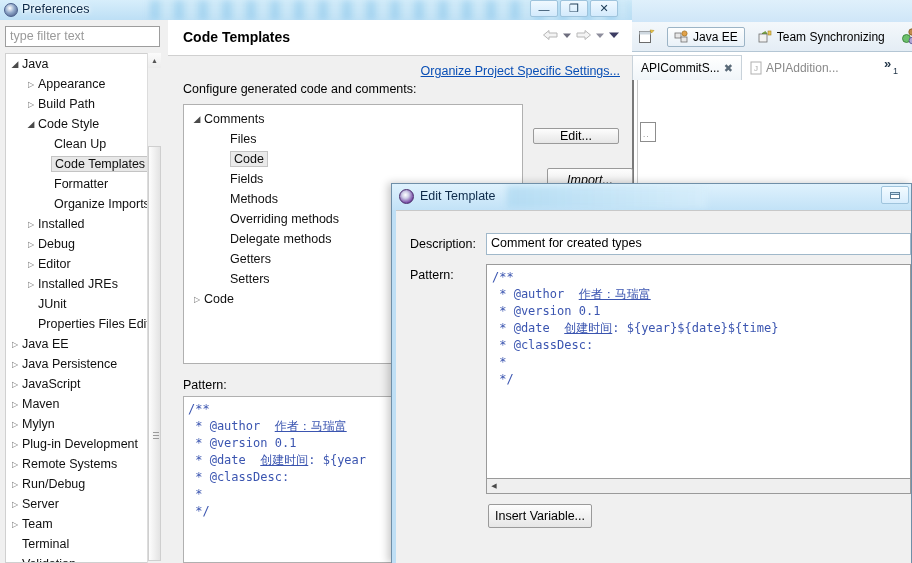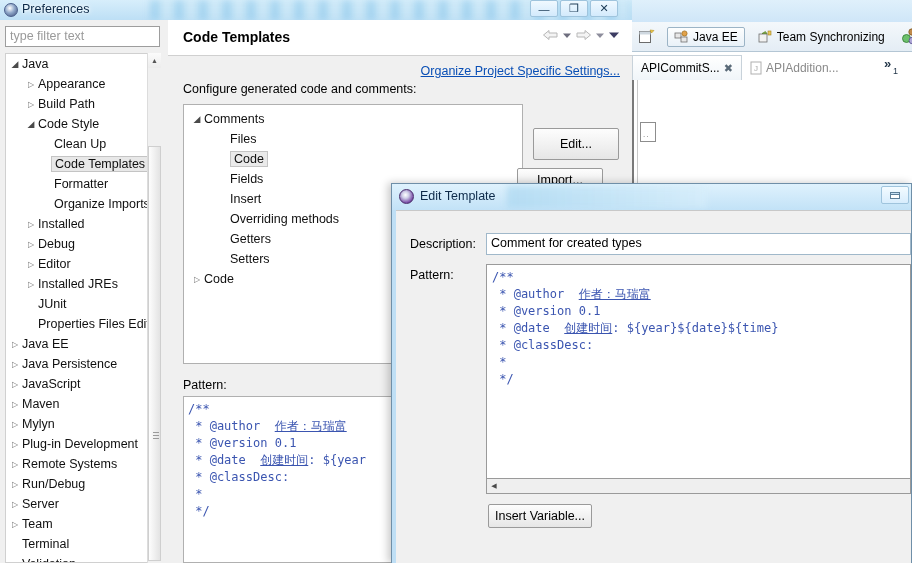--- a/index.html
+++ b/index.html
@@ -87,22 +87,22 @@
   #cfg-label{position:absolute;left:15px;top:62px;font-size:12.5px;color:#000;}
   #tmpl-tree{position:absolute;left:15px;top:84px;width:340px;height:260px;
     background:#ffffff;border:1px solid #b0b0b0;box-sizing:border-box;padding-top:4px;overflow:hidden;}
   .t2row{height:20px;display:flex;align-items:center;font-size:12.5px;color:#101010;
     padding-left:6px;box-sizing:border-box;white-space:nowrap;}
   .t2row.sel .t2label{background:#eaeaea;border:1px solid #c4c4c4;padding:0 3px;}
   .t2ind{display:inline-block;width:16px;flex:none;}
   .btn{background:linear-gradient(#fdfdfd,#e6e6e6);border:1px solid #9a9a9a;border-radius:2px;
     font-size:12.5px;color:#000;display:flex;align-items:center;justify-content:center;
     box-sizing:border-box;font-family:"Liberation Sans",sans-serif;}
-  #btn-edit{position:absolute;left:365px;top:108px;width:86px;height:32px;}
-  #btn-import{position:absolute;left:349px;top:148px;width:86px;height:24px;}
+  #btn-edit{position:absolute;left:365px;top:108px;width:86px;height:16px;}
+  #btn-import{position:absolute;left:379px;top:148px;width:86px;height:24px;font-style:italic;}
   #btn-export{position:absolute;left:365px;top:188px;width:86px;height:24px;}
   #pattern-label{position:absolute;left:15px;top:358px;font-size:12.5px;color:#000;}
   #pattern-box{position:absolute;left:15px;top:376px;width:340px;height:167px;
     background:#ffffff;border:1px solid #b0b0b0;box-sizing:border-box;overflow:hidden;
     padding:4px 2px 0 4px;}
   .code{font-family:"DejaVu Sans Mono",monospace;font-size:12px;line-height:17px;
     white-space:pre;color:#3b55b0;}
   .code .cjk{font-family:"DejaVu Sans",sans-serif;color:#3b55b0;text-decoration:underline;}
 
   
@@ -424,26 +424,31 @@
             <span class="t2label">Code</span>
           </div>
           <div class="t2row">
             <span class="t2ind" style="width: 26px;"></span>
             <span class="tw none"></span>
             <span class="t2label">Fields</span>
           </div>
           <div class="t2row">
             <span class="t2ind" style="width: 26px;"></span>
             <span class="tw none"></span>
-            <span class="t2label">Insert</span>
+            <span class="t2label">Methods</span>
           </div>
           <div class="t2row">
             <span class="t2ind" style="width: 26px;"></span>
             <span class="tw none"></span>
             <span class="t2label">Overriding methods</span>
+          </div>
+          <div class="t2row">
+            <span class="t2ind" style="width: 26px;"></span>
+            <span class="tw none"></span>
+            <span class="t2label">Delegate methods</span>
           </div>
           <div class="t2row">
             <span class="t2ind" style="width: 26px;"></span>
             <span class="tw none"></span>
             <span class="t2label">Getters</span>
           </div>
           <div class="t2row">
             <span class="t2ind" style="width: 26px;"></span>
             <span class="tw none"></span>
             <span class="t2label">Setters</span>

